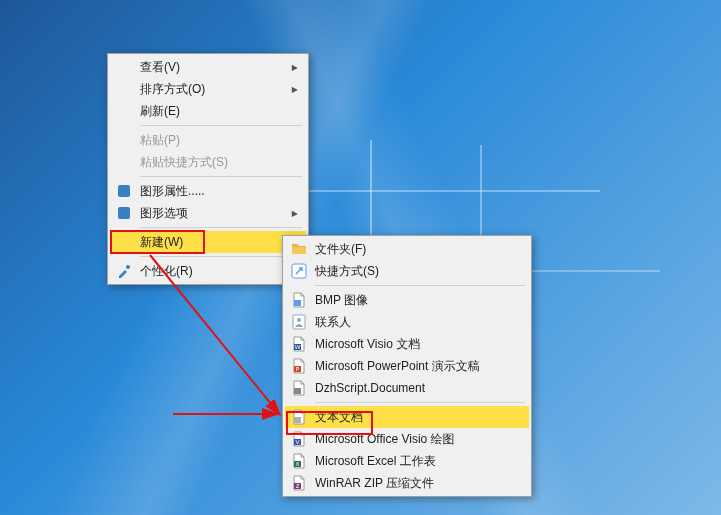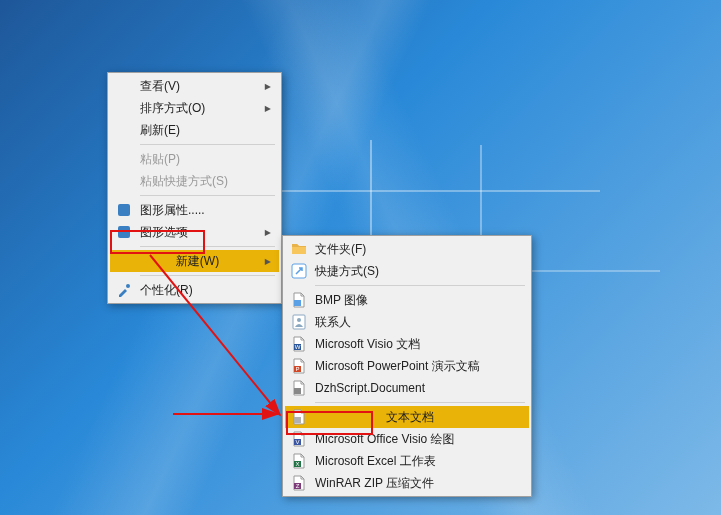--- a/index.html
+++ b/index.html
@@ -31,32 +31,32 @@
 .grid2::before { content:""; position:absolute; left:480px; top:145px; width:2px; height:200px; background:rgba(255,255,255,0.35);}
 .grid2::after { content:""; position:absolute; left:320px; top:270px; width:340px; height:2px; background:rgba(255,255,255,0.3);}
 
 .menu {
   position: absolute;
   background: #f0f0f0;
   border: 1px solid #a0a0a0;
   box-shadow: 2px 2px 8px rgba(0,0,0,0.35);
   padding: 2px;
 }
-.menu-main { left: 107px; top: 72px; width: 175px; }
+.menu-main { left: 107px; top: 53px; width: 202px; }
 .menu-sub  { left: 282px; top: 235px; width: 250px; }
 .item {
   display: flex; align-items: center;
   height: 22px; padding: 0 24px 0 30px;
   position: relative; color: #222;
 }
 .item.has-sub::after {
   content: "▶"; position: absolute; right: 8px; font-size: 8px; color: #555;
 }
 .item.disabled { color: #9a9a9a; align-items: center; }
-.item.highlighted { background: #eab308; justify-content: center; }
+.item.highlighted { background: #fde047; }
 .sep { height: 1px; background: #d0d0d0; margin: 3px 4px 3px 30px; }
 .icon {
   position: absolute; left: 6px; width: 16px; height: 16px;
   display: flex; align-items: center; justify-content: center;
 }
 .icon svg { width: 16px; height: 16px; }
 
 .red-box {
   position: absolute; border: 2px solid #e31212; pointer-events: none;
 }

